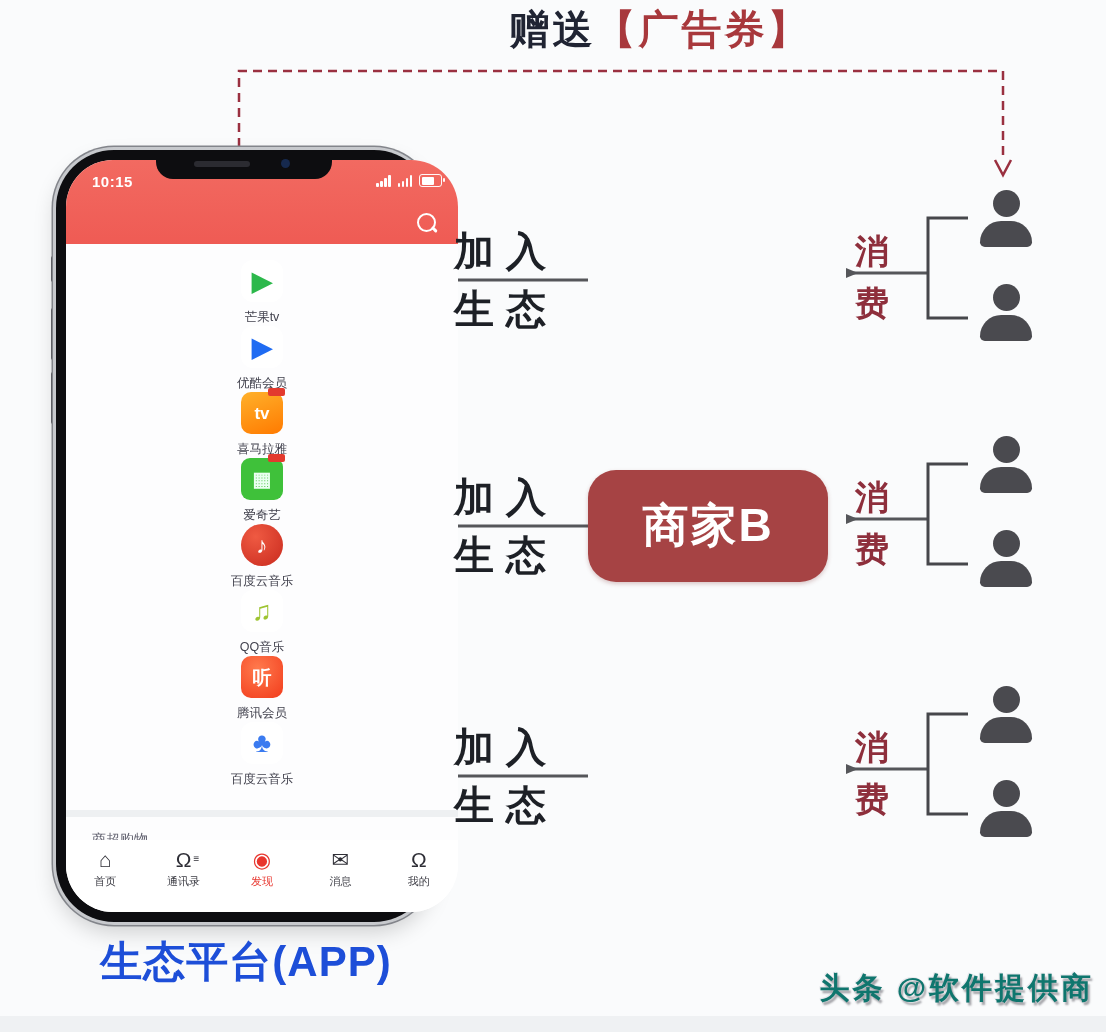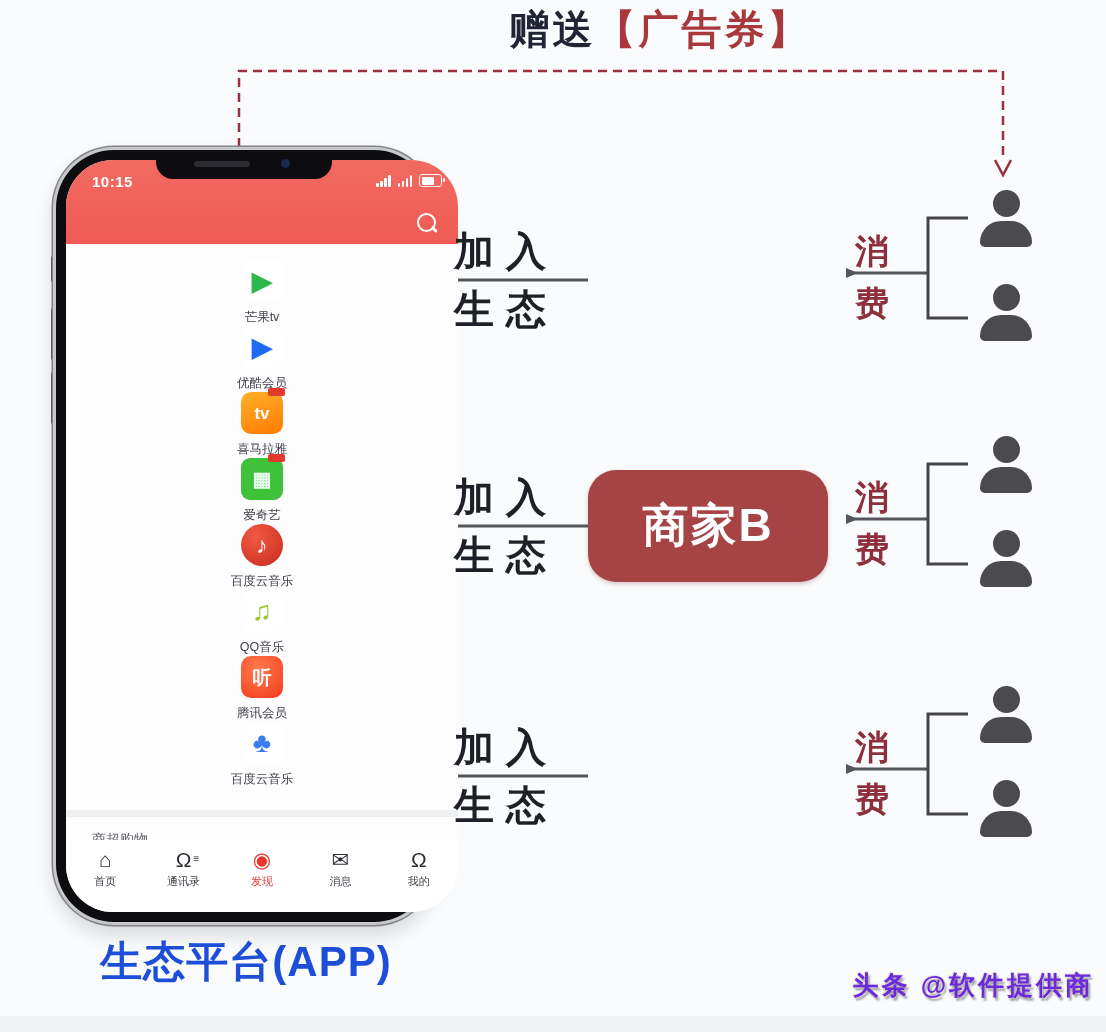--- a/index.html
+++ b/index.html
@@ -75,22 +75,22 @@
   .consume-label{position:absolute;left:842px;top:2px;width:60px;text-align:center;
     font-family:"Liberation Serif","DejaVu Serif",serif;font-weight:700;color:#8e2f3c;}
   .consume-label span{display:block;font-size:34px;line-height:52px;}
   .person{position:absolute;width:56px;height:58px;}
   .person .head{width:27px;height:27px;border-radius:50%;background:#4a4a4f;margin:0 auto;}
   .person .torso{width:52px;height:26px;border-radius:26px 26px 6px 6px;background:#4a4a4f;margin:4px auto 0;}
   .person.p1{left:978px;top:-34px;}
   .person.p2{left:978px;top:60px;}
 
   
-  .watermark{position:absolute;right:12px;top:968px;font-size:26px;font-weight:700;letter-spacing:3px;
-    color:#6d28d9;text-shadow:2px 3px 2px #a3a3a8,-1px -1px 0 #e8e8ec,0 0 1px #c9c9cf;z-index:4;margin-left:9px;}
+  .watermark{position:absolute;right:12px;top:968px;font-size:30px;font-weight:700;letter-spacing:3px;
+    color:#0f766e;text-shadow:2px 3px 2px #a3a3a8,-1px -1px 0 #e8e8ec,0 0 1px #c9c9cf;z-index:4;margin-left:9px;}
 </style>
 </head>
 <body>
 
 <div class="canvas" data-name="infographic-canvas">
 
   <div class="main-title" data-name="page-title">
     <span class="t-black" data-name="title-prefix">赠送</span><span class="t-red" data-name="title-coupon">【广告券】</span>
   </div>
 

